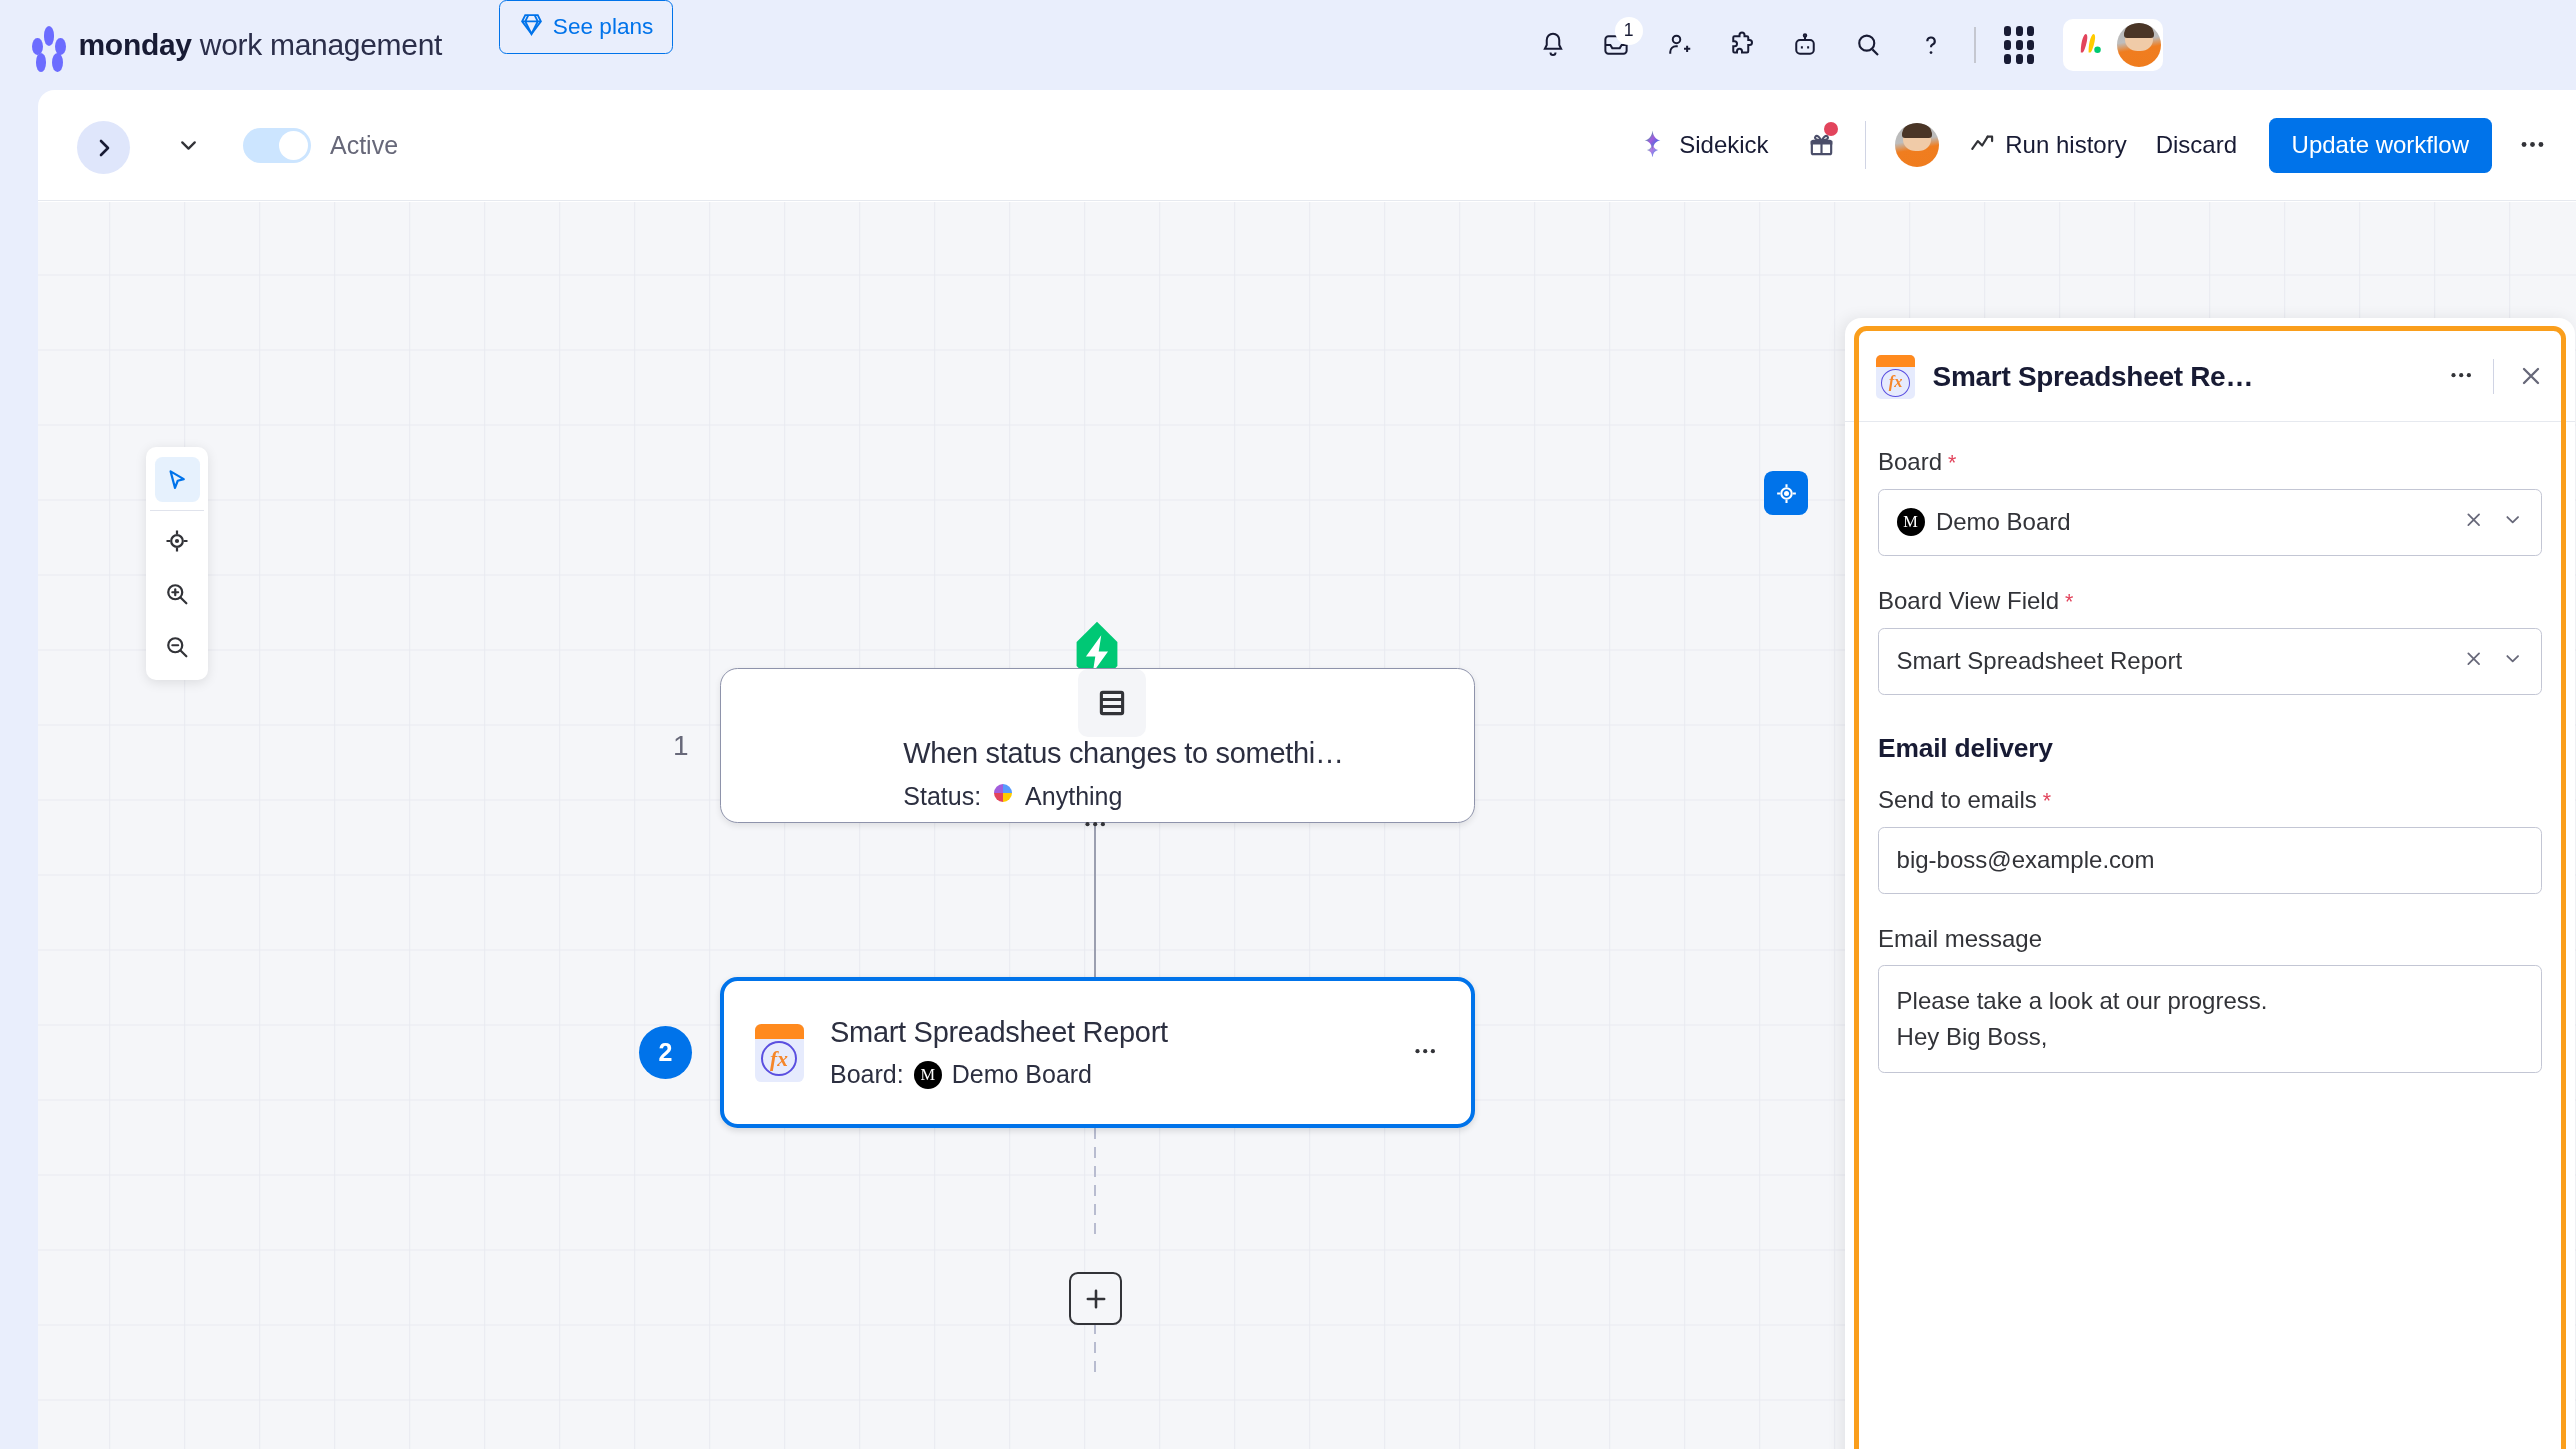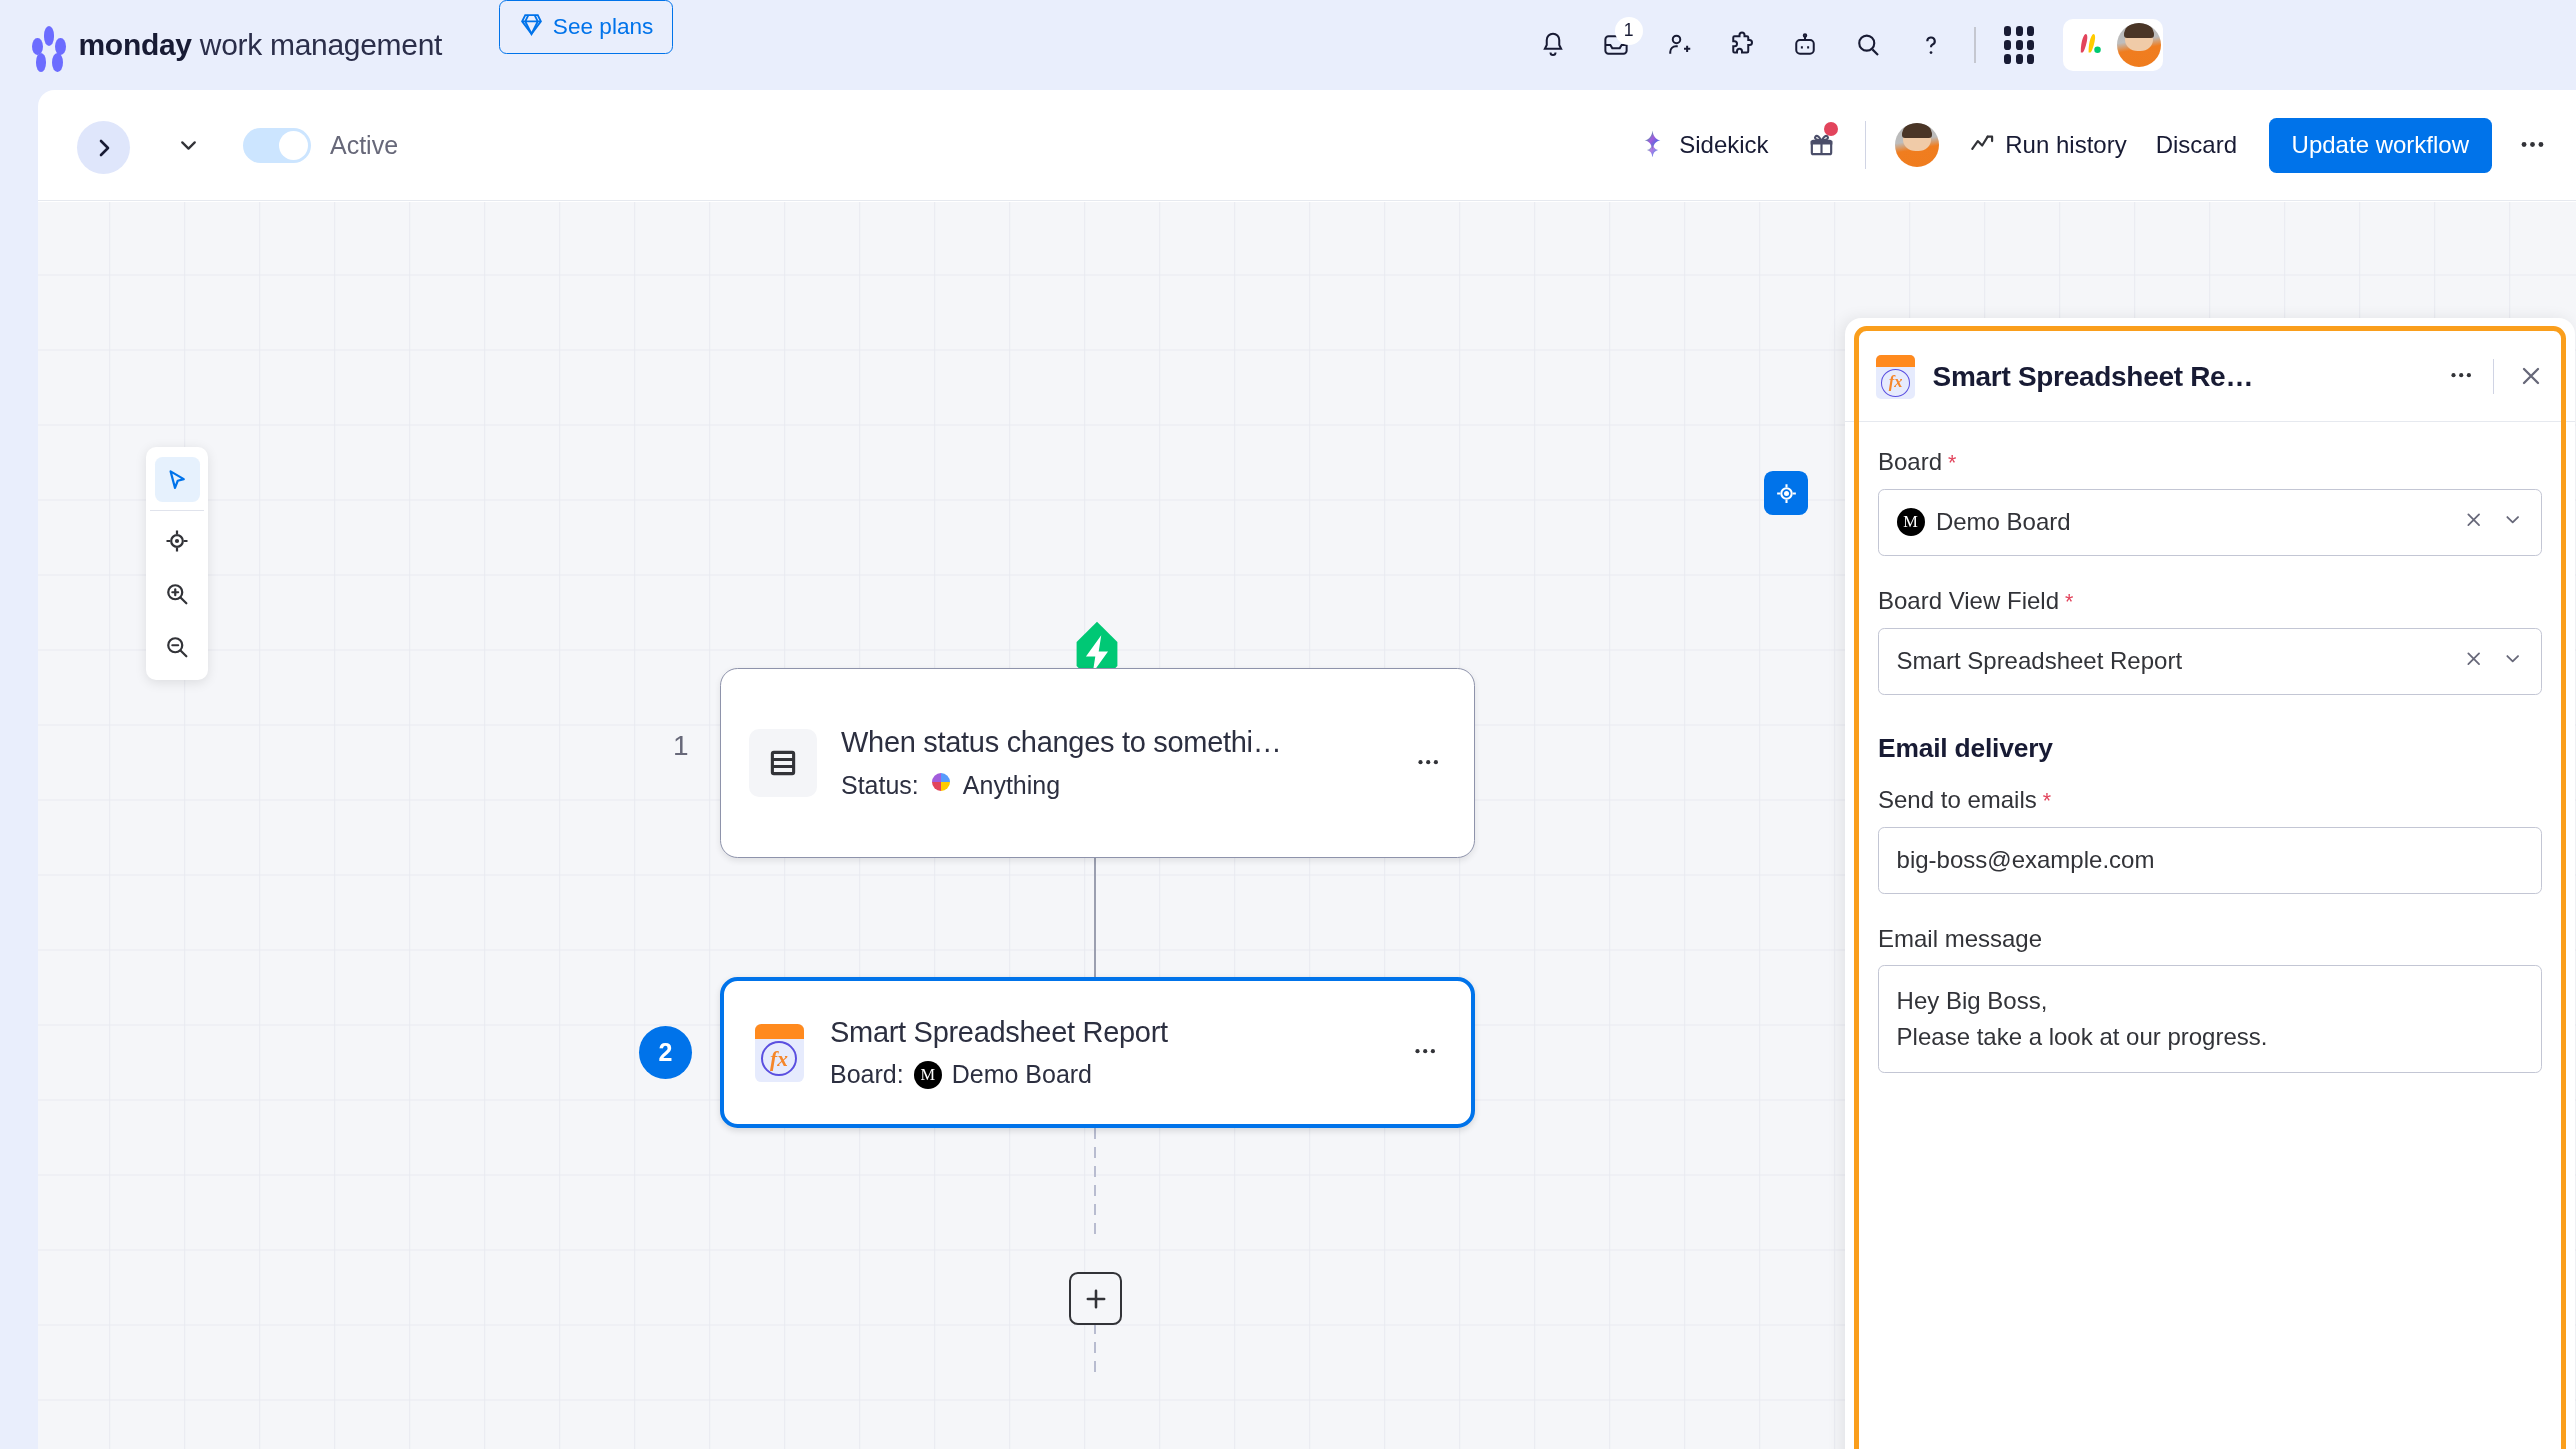--- a/index.html
+++ b/index.html
@@ -151,22 +151,22 @@
     position:absolute; left: 1726px; top: 269px;
     width: 44px; height: 44px; border-radius: 8.8px; background:#0073ea;
     display:flex; align-items:center; justify-content:center; cursor:pointer;
   }
 
   
   .node {
     position: absolute; background:#fff; border-radius: 17.6px;
     display:flex; align-items:center; padding-left: 28px;
   }
-  .node1 { left: 682px; top: 466px; width: 755px; height: 190px;
-           border: 1.9px solid #8e93ab; box-shadow: 0 2.5px 6.3px rgba(0,0,0,.09); }
+  .node1 { left: 682px; top: 466px; width: 755px; height: 155px;
+           border: 1.9px solid #8e93ab; box-shadow: 0 2.5px 6.3px rgba(0,0,0,.09); flex-direction: column; }
   .node2 { left: 682px; top: 775px; width: 755px; height: 151px;
            border: 4.4px solid #0073ea; box-shadow: 0 2.5px 6.3px rgba(0,0,0,.12); }
   .node-num { position:absolute; font-size: 28px; color:#676879; }
   .num1 { left: 635px; top: 528px; }
   .num2 {
     left: 601px; top: 824px; width: 53px; height: 53px; border-radius: 50%;
     background:#0073ea; color:#fff; font-size:25px; font-weight:600;
     display:flex; align-items:center; justify-content:center;
   }
   .node-icon { width: 68px; height: 68px; border-radius: 10px; flex:none;
@@ -632,22 +632,22 @@
         <div class="input">
           <span class="val">big-boss@example.com</span>
         </div>
 
         <div class="gap-lg"></div>
 
         <div class="field-label">
           <span>Email message</span>
         </div>
         <div class="textarea">
+          <div>Please take a look at our progress.</div>
           <div>Hey Big Boss,</div>
-          <div>Please take a look at our progress.</div>
         </div>
 
       </div>
     </div>
 
     <div class="panel-hl" style="top:124px;"></div>
 
   </div>
 </div>
 

